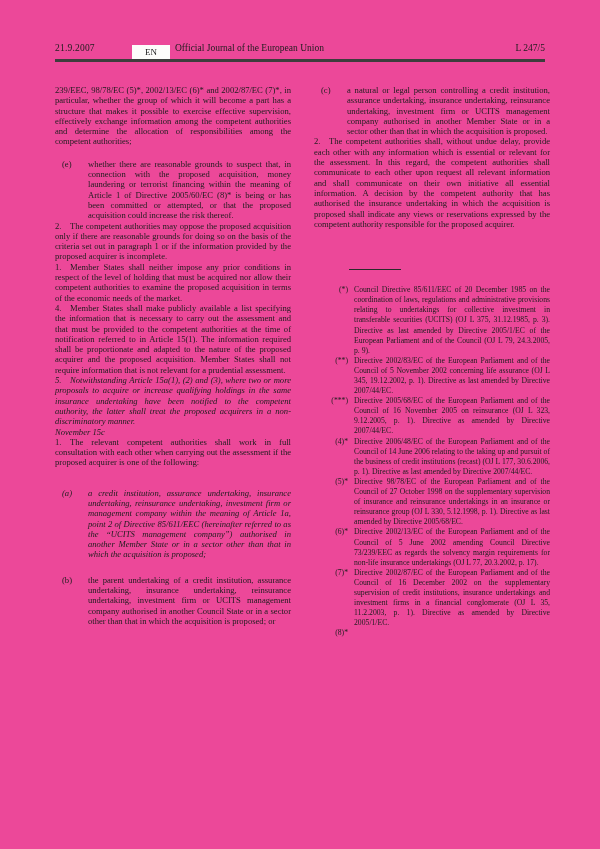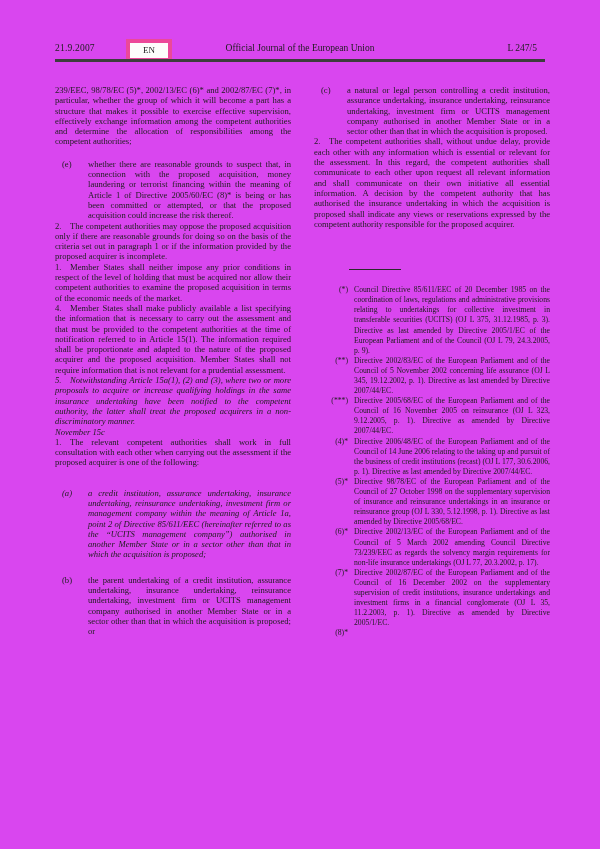--- a/index.html
+++ b/index.html
@@ -1,30 +1,30 @@
 <!DOCTYPE html>
 <html><head>
 <meta charset="utf-8">
 <style>
   html,body { margin:0; padding:0; background:#e8e8e6; }
   .page {
     position:relative;
     width:600px; height:849px;
     margin:0 auto;
-    background:#d946ef;
+    background:#ec4899;
     color:#1d1d1d;
     font-family:"Liberation Serif", serif;
     overflow:hidden;
   }
   
   .hdr { position:absolute; top:39px; left:55px; right:55px; height:20px; font-size:9.5px; }
   .h-date { position:absolute; left:0; top:4px; letter-spacing:.2px; }
-  .h-box  { position:absolute; left:71px; top:0; border:4px solid #ec4899; padding:2px 13px 3px; font-size:9px; line-height:10px; background:#fdfdfb; }
-  .h-title{ position:absolute; left:120px; right:120px; top:4px; text-align:center; }
-  .h-page { position:absolute; right:8px; top:4px; }
+  .h-box  { position:absolute; left:71px; top:0; border:6px solid #ec4899; padding:2px 13px 3px; font-size:9px; line-height:10px; background:#fdfdfb; }
+  .h-title{ position:absolute; left:120px; right:120px; top:4px; }
+  .h-page { position:absolute; right:0; top:4px; }
   .rule { position:absolute; top:59px; left:55px; width:490px; height:2.5px; background:#3d3d3d; }
 
   
   .columns { position:absolute; top:85px; left:55px; width:495px; display:flex; gap:23px; }
   .col { width:240px; font-size:8.6px; line-height:10.3px; text-align:justify; }
   .col p { margin:0; }
 
   .cont { margin-left:33px; }
   .li { display:flex; }
   .li .m { flex:none; width:33px; padding-left:7px; box-sizing:border-box; }
@@ -73,21 +73,21 @@
 
       <p class="mt15">1. The relevant competent authorities shall work in full consultation with each other when carrying out the assessment if the proposed acquirer is one of the following:</p>
 
       <div class="li mt20">
         <span class="m">(a)</span>
         <span class="t">a credit institution, assurance undertaking, insurance undertaking, reinsurance undertaking, investment firm or management company within the meaning of Article 1a, point 2 of Directive 85/611/EEC (hereinafter referred to as the “UCITS management company”) authorised in another Member State or in a sector other than that in which the acquisition is proposed;</span>
       </div>
 
       <div class="li mt15">
         <span class="m">(b)</span>
-        <span class="t">the parent undertaking of a credit institution, assurance undertaking, insurance undertaking, reinsurance undertaking, investment firm or UCITS management company authorised in another Member State or in a sector other than that in which the acquisition is proposed; or</span>
+        <span class="t">the parent undertaking of a credit institution, assurance undertaking, insurance undertaking, reinsurance undertaking, investment firm or UCITS management company authorised in another Council State or in a sector other than that in which the acquisition is proposed; or</span>
       </div>
     </section>
 
     <section class="col">
       <div class="li">
         <span class="m">(c)</span>
         <span class="t">a natural or legal person controlling a credit institution, assurance undertaking, insurance undertaking, reinsurance undertaking, investment firm or UCITS management company authorised in another Member State or in a sector other than that in which the acquisition is proposed.</span>
       </div>
 
       <p class="mt38">2. The competent authorities shall, without undue delay, provide each other with any information which is essential or relevant for the assessment. In this regard, the competent authorities shall communicate to each other upon request all relevant information and shall communicate on their own initiative all essential information. A decision by the competent authority that has authorised the insurance undertaking in which the acquisition is proposed shall indicate any views or reservations expressed by the competent authority responsible for the proposed acquirer.</p>
@@ -110,21 +110,21 @@
         <div class="fn">
           <span class="fm">(4)*</span>
           <span class="ft">Directive 2006/48/EC of the European Parliament and of the Council of 14 June 2006 relating to the taking up and pursuit of the business of credit institutions (recast) (OJ L 177, 30.6.2006, p. 1). Directive as last amended by Directive 2007/44/EC.</span>
         </div>
         <div class="fn">
           <span class="fm">(5)*</span>
           <span class="ft">Directive 98/78/EC of the European Parliament and of the Council of 27 October 1998 on the supplementary supervision of insurance and reinsurance undertakings in an insurance or reinsurance group (OJ L 330, 5.12.1998, p. 1). Directive as last amended by Directive 2005/68/EC.</span>
         </div>
         <div class="fn">
           <span class="fm">(6)*</span>
-          <span class="ft">Directive 2002/13/EC of the European Parliament and of the Council of 5 March 2002 amending Council Directive 73/239/EEC as regards the solvency margin requirements for non-life insurance undertakings (OJ L 77, 20.3.2002, p. 17).</span>
+          <span class="ft">Directive 2002/13/EC of the European Parliament and of the Council of 5 June 2002 amending Council Directive 73/239/EEC as regards the solvency margin requirements for non-life insurance undertakings (OJ L 77, 20.3.2002, p. 17).</span>
         </div>
         <div class="fn">
           <span class="fm">(7)*</span>
           <span class="ft">Directive 2002/87/EC of the European Parliament and of the Council of 16 December 2002 on the supplementary supervision of credit institutions, insurance undertakings and investment firms in a financial conglomerate (OJ L 35, 11.2.2003, p. 1). Directive as amended by Directive 2005/1/EC.</span>
         </div>
         <div class="fn">
           <span class="fm">(8)*</span>
         </div>
       </div>
     </section>

